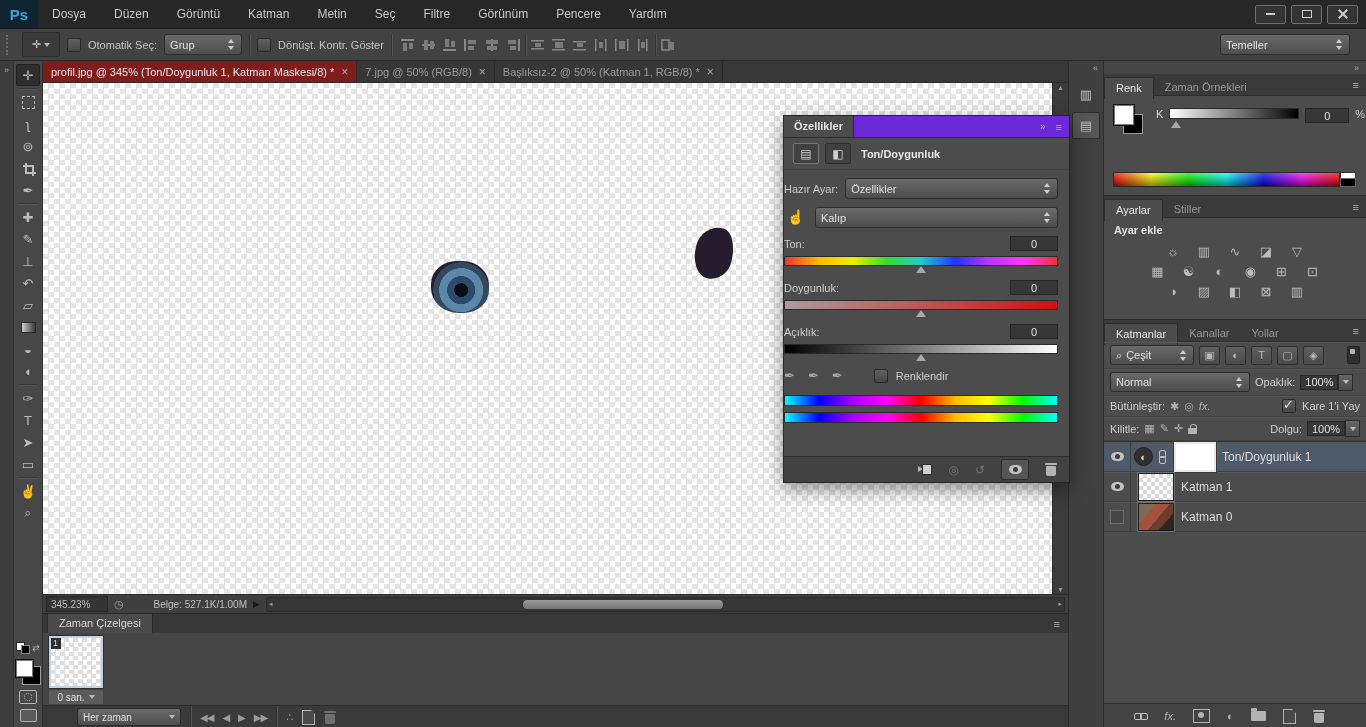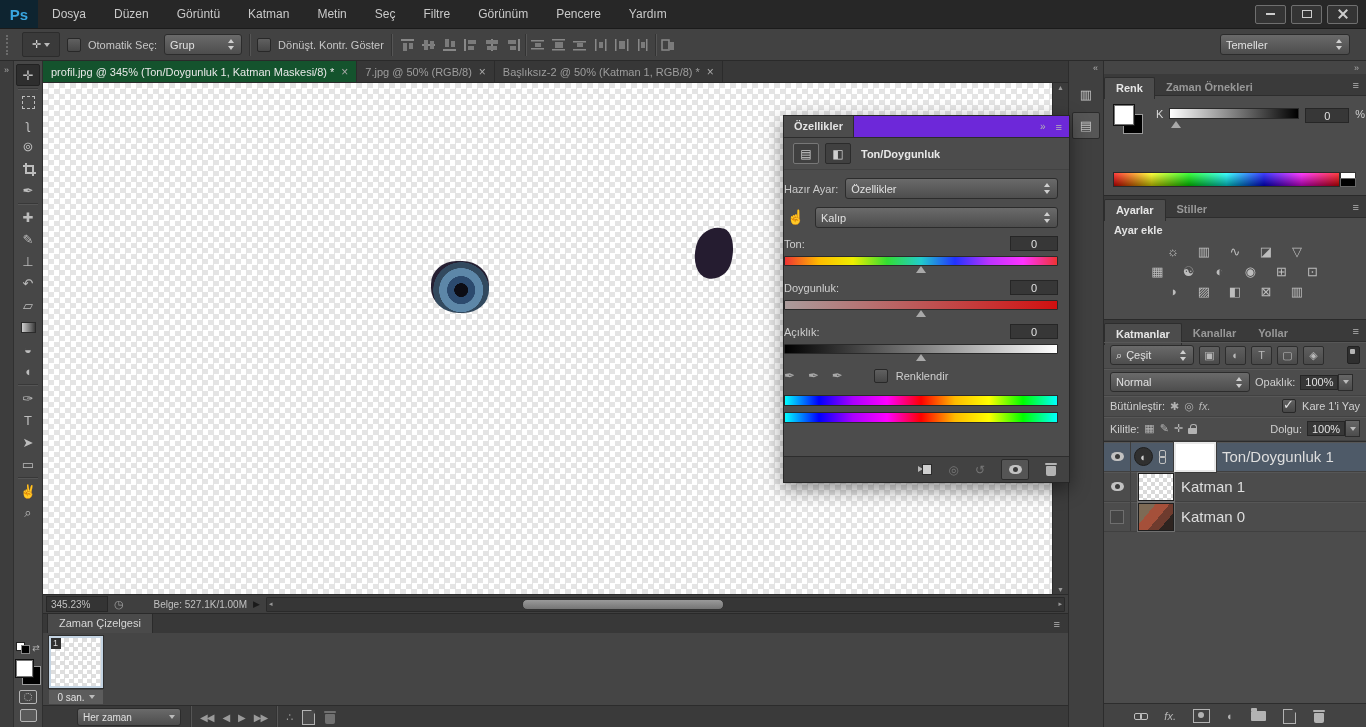--- a/index.html
+++ b/index.html
@@ -60,21 +60,21 @@
   .swatches{width:26px;height:26px;position:relative;}
   .sw-fg{position:absolute;left:0;top:0;width:17px;height:17px;background:#fff;border:1px solid #111;box-shadow:0 0 0 1px #777 inset;z-index:2;}
   .sw-bg{position:absolute;right:0;bottom:0;width:17px;height:17px;background:#000;border:1px solid #9a9a9a;}
   .qmask{width:16px;height:12px;border:1px solid #b5b5b5;border-radius:2px;position:relative;}
   .qmask::before{content:"";position:absolute;left:4px;top:1.5px;width:6px;height:6px;border:1px dotted #b5b5b5;border-radius:50%;}
   .scrmode{width:15px;height:11px;border:1px solid #b5b5b5;border-radius:2px;background:#5a5a5a;}
   
   .centercol{flex:1;display:flex;flex-direction:column;min-width:0;}
   .doctabs{height:21px;background:#383838;display:flex;border-bottom:1px solid #2b2b2b;}
   .dtab{display:flex;align-items:center;gap:7px;padding:0 8px;font-size:11px;color:#9d9d9d;background:#373737;border-right:1px solid #2b2b2b;white-space:nowrap;}
-  .dtab.active{background:#14532d;color:#e8e8e8;}
+  .dtab.active{background:#7f1d1d;color:#e8e8e8;}
   .dtab .x{font-size:12px;color:#aaa;}
   .canvasrow{flex:1;display:flex;position:relative;min-height:0;}
   .canvas{flex:1;position:relative;overflow:hidden;
     background:conic-gradient(#e4e4e4 25%,#ffffff 0 50%,#e4e4e4 0 75%,#ffffff 0);background-size:11px 11px;}
   .eyeimg{position:absolute;left:388px;top:178px;width:58px;height:52px;border-radius:44% 46% 44% 48%;
     background:radial-gradient(circle at 52% 56%, #0c0c14 0 16%, #2c4a6e 17% 33%, #5d87a8 34% 52%, #32495e 53% 66%, #262033 67% 100%);}
   .blob{position:absolute;left:652px;top:144px;width:38px;height:52px;background:#251c30;
     border-radius:58% 42% 52% 48% / 45% 60% 42% 55%;transform:rotate(14deg);}
   .vscroll{width:15px;background:#3c3c3c;border-left:1px solid #2d2d2d;position:relative;}
   .vthumb{position:absolute;left:2px;top:38%;width:10px;height:120px;background:linear-gradient(90deg,#8b8b8b,#6f6f6f);border-radius:5px;border:1px solid #2f2f2f;}
@@ -104,21 +104,21 @@
   .tl-ico{color:#9a9a9a;font-size:11px;}
   
   .dockstrip{width:34px;background:#404040;border-left:1px solid #2c2c2c;display:flex;flex-direction:column;align-items:center;}
   .dock-collapse{align-self:flex-end;margin:2px 5px 4px 0;font-size:9px;color:#b0b0b0;}
   .dockico{width:26px;height:25px;display:flex;align-items:center;justify-content:center;color:#c3c3c3;font-size:13px;margin-top:5px;border-radius:2px;}
   .dockico.active{background:#565656;border:1px solid #2b2b2b;}
   
   .rightcol{width:262px;background:#4c4c4c;border-left:1px solid #2c2c2c;display:flex;flex-direction:column;}
   .dockbar{height:13px;display:flex;justify-content:flex-end;align-items:center;padding-right:7px;color:#ababab;font-size:9px;background:#454545;}
   .ptabs{height:21px;background:#3a3a3a;display:flex;align-items:center;border-bottom:1px solid #2d2d2d;}
-  .ptab{padding:0 11px;height:21px;line-height:21px;color:#989898;font-size:11px;font-weight:bold;margin-top:6px;}
+  .ptab{padding:0 11px;height:21px;line-height:21px;color:#989898;font-size:11px;font-weight:normal;margin-top:6px;}
   .ptab.active{background:#4c4c4c;color:#e6e6e6;border-radius:2px 2px 0 0;border:1px solid #2d2d2d;border-bottom:none;}
   .pmenu{margin-left:auto;margin-right:7px;color:#b5b5b5;}
   .panel-color{height:121px;position:relative;border-bottom:1px solid #2a2a2a;}
   .pc-body{position:relative;height:99px;}
   .pc-swatches{position:absolute;left:9px;top:8px;}
   .kslider{position:absolute;left:52px;top:12px;display:flex;align-items:flex-start;gap:6px;}
   .ktrack{width:128px;height:9px;border:1px solid #2a2a2a;background:linear-gradient(90deg,#ffffff,#000000);}
   .ttri{width:0;height:0;border-left:5px solid transparent;border-right:5px solid transparent;border-bottom:7px solid #a9a9a9;}
   .vbox{background:#373737;border:1px solid #262626;height:15px;min-width:40px;color:#e0e0e0;font-size:11px;
         display:flex;align-items:center;justify-content:center;padding:0 3px;box-sizing:border-box;}
@@ -155,21 +155,21 @@
   .eye::after{content:"";position:absolute;left:4px;top:2px;width:5px;height:5px;background:#3a3a3a;border-radius:50%;}
   .novis{width:12px;height:12px;border:1px solid #6e6e6e;background:#454545;}
   .adjball{width:17px;height:17px;border-radius:50%;background:#303030;border:1px solid #1f1f1f;color:#cfcfcf;font-size:11px;display:flex;align-items:center;justify-content:center;margin:0 3px;}
   .chain{width:8px;height:14px;position:relative;margin:0 2px;}
   .chain::before{content:"";position:absolute;left:1px;top:0;width:5px;height:6px;border:1.5px solid #c0c0c0;border-radius:2px;}
   .chain::after{content:"";position:absolute;left:1px;bottom:0;width:5px;height:6px;border:1.5px solid #c0c0c0;border-radius:2px;}
   .lthumb{width:34px;height:26px;border:1px solid #1e1e1e;outline:1px solid #6f6f6f;margin:0 7px;flex:none;
     background:conic-gradient(#d9d9d9 25%,#ffffff 0 50%,#d9d9d9 0 75%,#ffffff 0);background-size:8px 8px;}
   .maskthumb{width:38px;height:26px;background:#fff;border:2px solid #e8e8e8;outline:1px solid #3a3a3a;margin:0 6px;flex:none;}
   .photothumb{background:linear-gradient(130deg,#7d6a55 0 30%,#a5503a 30% 55%,#6e3b2e 55% 75%,#2e2420 75%);}
-  .lname{font-size:15px;color:#dedede;white-space:nowrap;}
+  .lname{font-size:12px;color:#dedede;white-space:nowrap;}
   .lfill{flex:1;}
   .lbot{height:24px;background:#434343;border-top:1px solid #2d2d2d;display:flex;align-items:center;justify-content:center;gap:17px;padding-right:10px;}
   .fxtext{font-style:italic;color:#b5b5b5;font-size:11px;}
   .maski{width:15px;height:12px;border:1px solid #b3b3b3;position:relative;display:inline-block;}
   .maski::before{content:"";position:absolute;left:4px;top:2px;width:6px;height:6px;background:#b3b3b3;border-radius:50%;}
   .folderi{width:15px;height:10px;background:#b3b3b3;border-radius:1px;position:relative;display:inline-block;}
   .folderi::before{content:"";position:absolute;left:0;top:-3px;width:6px;height:3px;background:#b3b3b3;border-radius:1px 1px 0 0;}
   .pagei{width:11px;height:13px;border:1px solid #b3b3b3;background:#4a4a4a;position:relative;display:inline-block;}
   .pagei::before{content:"";position:absolute;right:-1px;top:-1px;border-left:4px solid transparent;border-top:4px solid #434343;}
   .trashi{width:12px;height:13px;position:relative;display:inline-block;}

